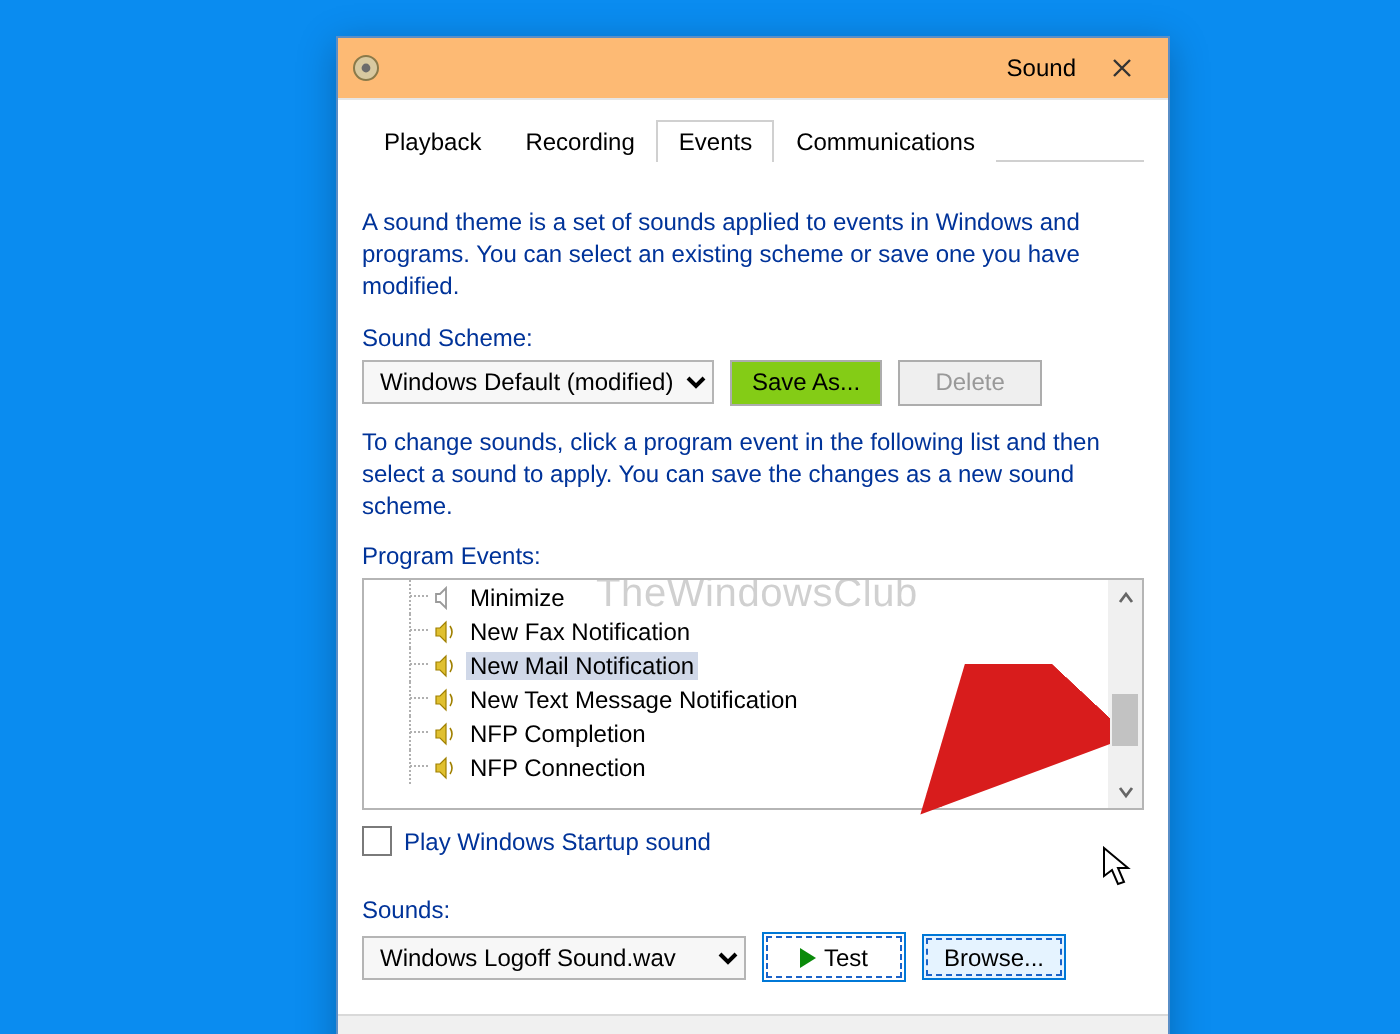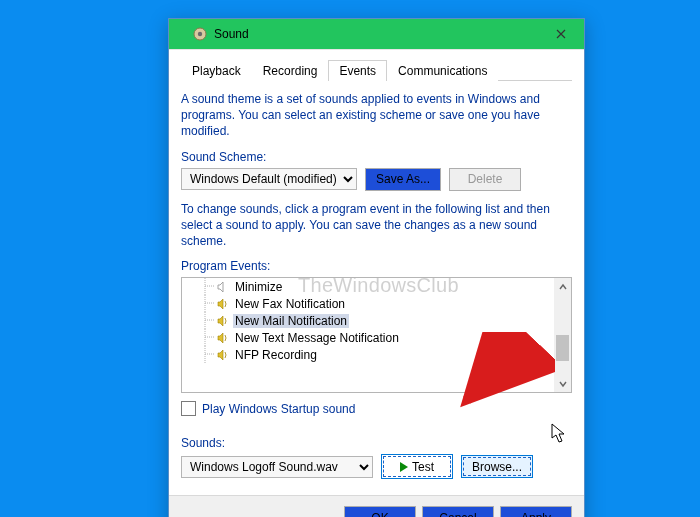--- a/index.html
+++ b/index.html
@@ -18,25 +18,26 @@
     position: absolute;
     left: 168px;
     top: 18px;
     width: 415px;
     background: #fff;
     border: 1px solid #5a8ec7;
     box-shadow: 0 4px 18px rgba(0,0,0,0.25);
   }
   .titlebar {
     height: 30px;
-    background: #22c55e;
-    display: flex;
-    align-items: center;
-    padding: 0 0 0 23px;
+    background: #fdba74;
+    display: flex;
+    align-items: center;
+    padding: 0 0 0 6px;
     border-bottom: 1px solid #e6e6e6;
+    text-align: right;
   }
   .title-icon {
     width: 16px;
     height: 16px;
     margin-right: 6px;
     display: inline-flex;
     align-items: center;
     justify-content: center;
   }
   .title-text {
@@ -54,21 +55,21 @@
   }
   .close-btn svg { width:10px; height:10px; }
   .body {
     padding: 8px 12px 12px 12px;
   }
   .tabstrip {
     display: flex;
     align-items: flex-end;
     height: 22px;
     border-bottom: 1px solid #d0d0d0;
-    margin-bottom: 10px;
+    margin-bottom: 22px;
   }
   .tab {
     padding: 3px 10px;
     font-size: 12px;
     border: 1px solid transparent;
     border-bottom: none;
     position: relative;
     top: 1px;
     background: #fff;
     color: #000;
@@ -96,21 +97,21 @@
     height: 22px;
     font-size: 12px;
     border: 1px solid #b5b5b5;
     background: #f7f7f7;
     padding: 0 4px;
   }
   .btn {
     height: 23px;
     min-width: 72px;
     border: 1px solid #adadad;
-    background: #1d4ed8;
+    background: #84cc16;
     font-size: 12px;
     padding: 0 10px;
     cursor: default;
     color: #000;
   }
   .btn:disabled, .btn.disabled {
     color: #999;
     background: #efefef;
   }
   .btn.focus {
@@ -310,21 +311,33 @@
           <div class="list-item">
             <span class="tree-conn"><svg width="16" height="17">
                 <path d="M5 0 L5 17 M5 8 L14 8" stroke="#b0b0b0" stroke-dasharray="1 1" stroke-width="1"></path>
               </svg></span>
             <span class="li-icon">
               <svg width="12" height="12" viewBox="0 0 12 12">
                 <path d="M1 4 L3 4 L6 1 L6 11 L3 8 L1 8 Z" fill="#e0c030" stroke="#a08000" stroke-width="0.6"></path>
                 <path d="M8 3 Q10 6 8 9" fill="none" stroke="#a08000" stroke-width="0.8"></path>
               </svg>
             </span>
-            <span class="li-text">NFP Recording</span>
+            <span class="li-text">NFP Completion</span>
+          </div>
+          <div class="list-item">
+            <span class="tree-conn"><svg width="16" height="17">
+                <path d="M5 0 L5 17 M5 8 L14 8" stroke="#b0b0b0" stroke-dasharray="1 1" stroke-width="1"></path>
+              </svg></span>
+            <span class="li-icon">
+              <svg width="12" height="12" viewBox="0 0 12 12">
+                <path d="M1 4 L3 4 L6 1 L6 11 L3 8 L1 8 Z" fill="#e0c030" stroke="#a08000" stroke-width="0.6"></path>
+                <path d="M8 3 Q10 6 8 9" fill="none" stroke="#a08000" stroke-width="0.8"></path>
+              </svg>
+            </span>
+            <span class="li-text">NFP Connection</span>
           </div>
         </div>
       <div class="list-scrollbar">
         <div class="sb-btn">
             <svg width="8" height="8" viewBox="0 0 8 8">
               <path d="M1 6 L4 2 L7 6" fill="none" stroke="#666" stroke-width="1.4"></path>
             </svg>
           </div>
         <div class="sb-track">
             <div class="sb-thumb"></div>

